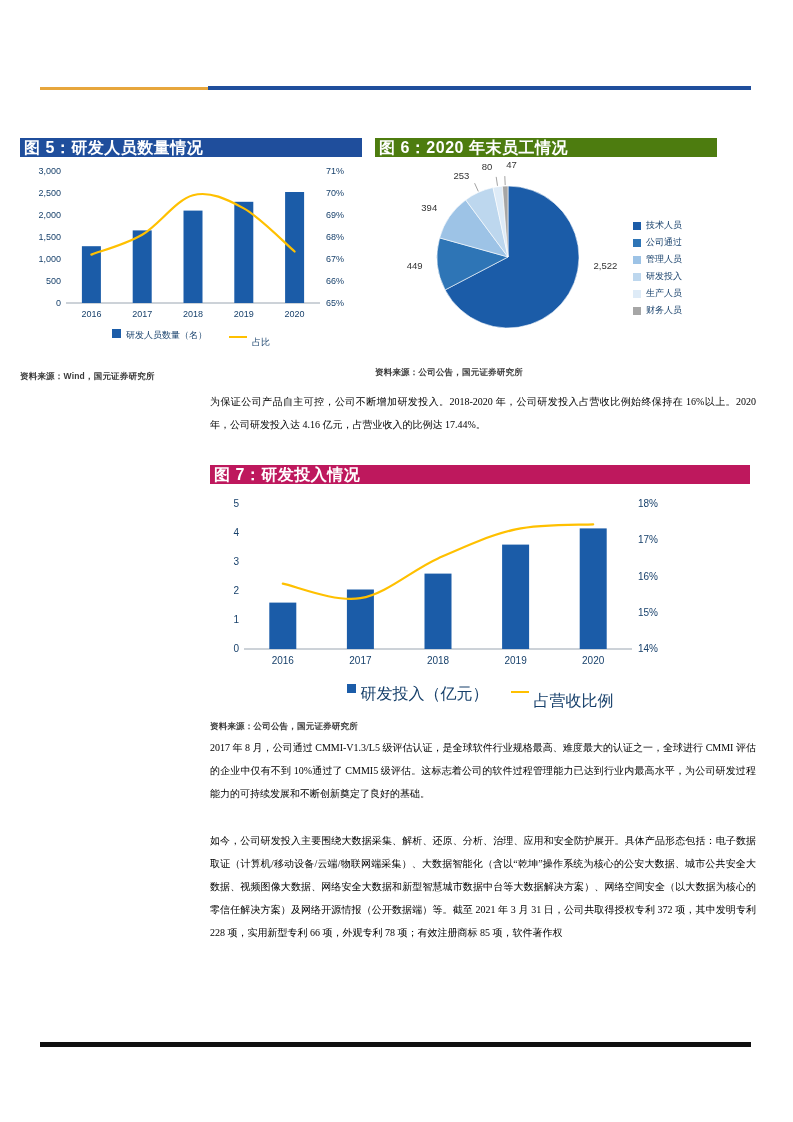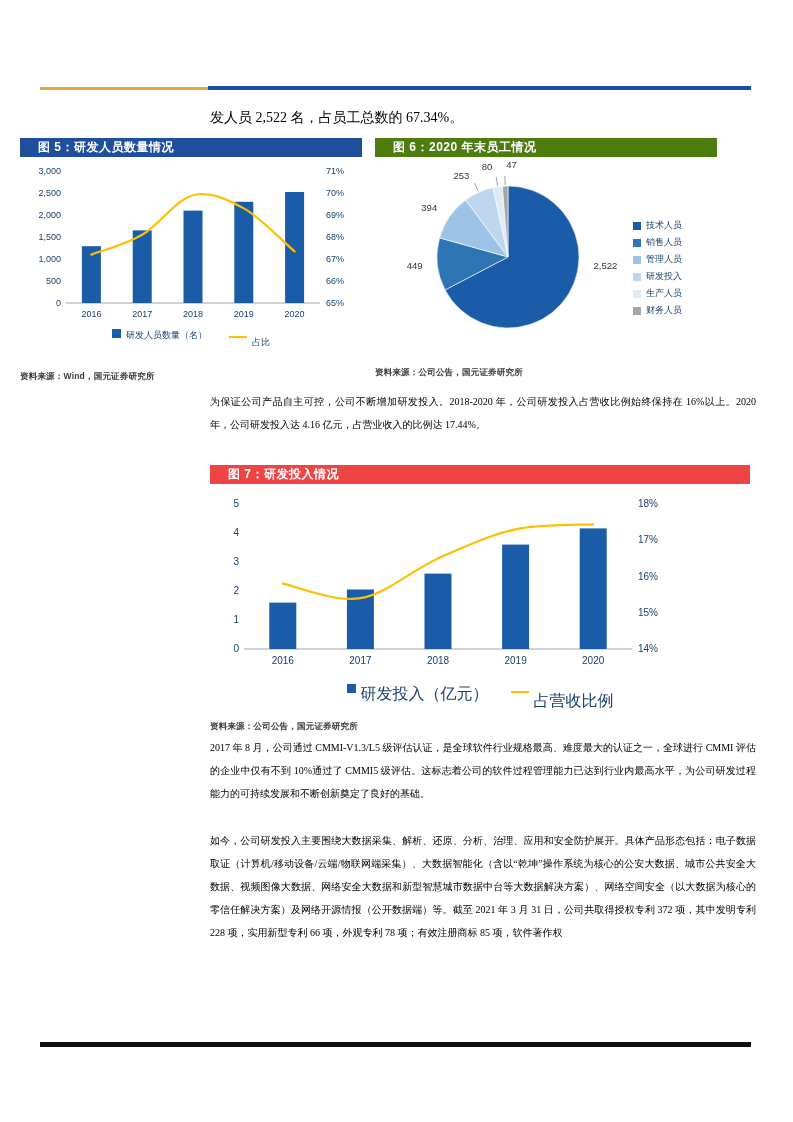--- a/index.html
+++ b/index.html
@@ -11,21 +11,21 @@
   .rule-gold{width:168px;height:3px}
   .rule-navy{flex:1;height:4px}
 
   .intro{position:absolute;left:210px;top:106px;width:546px;font-size:14px;line-height:23px;color:#000;margin:0}
 
   .figure{position:absolute}
   #fig5-box{left:20px;top:138px;width:342px}
   #fig6-box{left:375px;top:138px;width:342px}
   #fig7-box{left:210px;top:465px;width:540px}
 
-  .fig-header{color:#fff;font-weight:bold;font-size:12px;line-height:19px;height:19px;padding:0 18px;
+  .fig-header{color:#fff;font-weight:bold;font-size:16px;line-height:19px;height:19px;padding:0 4px;
               font-family:"Liberation Sans","DejaVu Sans",sans-serif;letter-spacing:0.5px}
 
   .chart-mount{line-height:0}
   .legend{text-align:center;font-family:"Liberation Sans","DejaVu Sans",sans-serif;color:#17406B}
   .lg-s{font-size:9px}
   .lg-m{font-size:16px}
   .lg-item{display:inline-flex;margin:0 11px}
   .sw{display:inline-block;width:9px;height:9px;margin-right:5px}
   .lw{display:inline-block;width:18px;height:2.5px;margin-right:5px}
 
@@ -53,21 +53,20 @@
 </head>
 <body>
 
 <div class="page">
 
   <div class="top-rule">
     <div class="rule-gold" id="rule-gold" style="background: rgb(231, 166, 60);"></div>
     <div class="rule-navy" id="rule-navy" style="background: rgb(31, 78, 156);"></div>
   </div>
 
-  <p class="intro">发人员 2,522 名，占员工总数的 67.34%。</p>
 
   <section class="figure" id="fig5-box">
     <div class="fig-header" style="background: rgb(31, 78, 156);">图 5：研发人员数量情况</div>
     <div class="chart-mount" id="fig5-chart"><svg width="342" height="172">
           <text x="41" y="149" text-anchor="end" font-size="9" fill="#17406B">0</text>
           <text x="41" y="127" text-anchor="end" font-size="9" fill="#17406B">500</text>
           <text x="41" y="105" text-anchor="end" font-size="9" fill="#17406B">1,000</text>
           <text x="41" y="83" text-anchor="end" font-size="9" fill="#17406B">1,500</text>
           <text x="41" y="61" text-anchor="end" font-size="9" fill="#17406B">2,000</text>
           <text x="41" y="39" text-anchor="end" font-size="9" fill="#17406B">2,500</text>
@@ -122,21 +121,21 @@
             <line x1="130.2" y1="28.1" x2="129.8" y2="19.1" stroke="#8a8a8a" stroke-width="0.8"></line>
             <text x="136.5" y="11.1" text-anchor="middle" font-size="9.5" fill="#333333">47</text>
           </svg></div>
       <div id="fig6-legend">
           <div class="plg-item">
             <span class="sw" style="background: rgb(27, 92, 168);"></span>
             <span>技术人员</span>
           </div>
           <div class="plg-item">
             <span class="sw" style="background: rgb(46, 117, 182);"></span>
-            <span>销售人员</span>
+            <span>公司通过</span>
           </div>
           <div class="plg-item">
             <span class="sw" style="background: rgb(157, 195, 230);"></span>
             <span>管理人员</span>
           </div>
           <div class="plg-item">
             <span class="sw" style="background: rgb(189, 215, 238);"></span>
             <span>研发投入</span>
           </div>
           <div class="plg-item">
@@ -148,21 +147,21 @@
             <span>财务人员</span>
           </div>
         </div>
     </div>
     <div class="source">资料来源：公司公告，国元证券研究所</div>
   </section>
 
   <p class="para" id="para1">为保证公司产品自主可控，公司不断增加研发投入。2018-2020 年，公司研发投入占营收比例始终保持在 16%以上。2020 年，公司研发投入达 4.16 亿元，占营业收入的比例达 17.44%。</p>
 
   <section class="figure" id="fig7-box">
-    <div class="fig-header" style="background: #ef4444;">图 7：研发投入情况</div>
+    <div class="fig-header" style="background: #be185d;">图 7：研发投入情况</div>
     <div class="chart-mount" id="fig7-chart"><svg width="540" height="195">
           <text x="29" y="168" text-anchor="end" font-size="10" fill="#17406B">0</text>
           <text x="29" y="139" text-anchor="end" font-size="10" fill="#17406B">1</text>
           <text x="29" y="110" text-anchor="end" font-size="10" fill="#17406B">2</text>
           <text x="29" y="81" text-anchor="end" font-size="10" fill="#17406B">3</text>
           <text x="29" y="52" text-anchor="end" font-size="10" fill="#17406B">4</text>
           <text x="29" y="23" text-anchor="end" font-size="10" fill="#17406B">5</text>
           <text x="428" y="168" text-anchor="start" font-size="10" fill="#17406B">14%</text>
           <text x="428" y="131.75" text-anchor="start" font-size="10" fill="#17406B">15%</text>
           <text x="428" y="95.5" text-anchor="start" font-size="10" fill="#17406B">16%</text>

